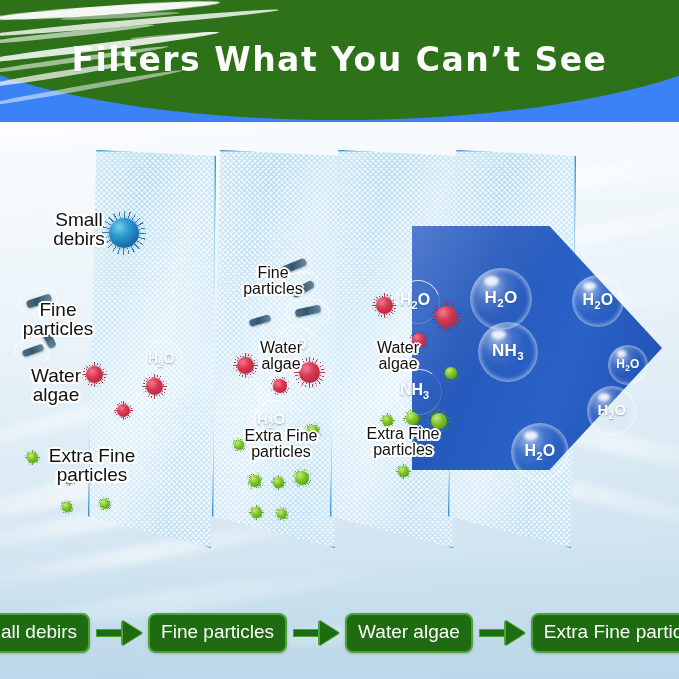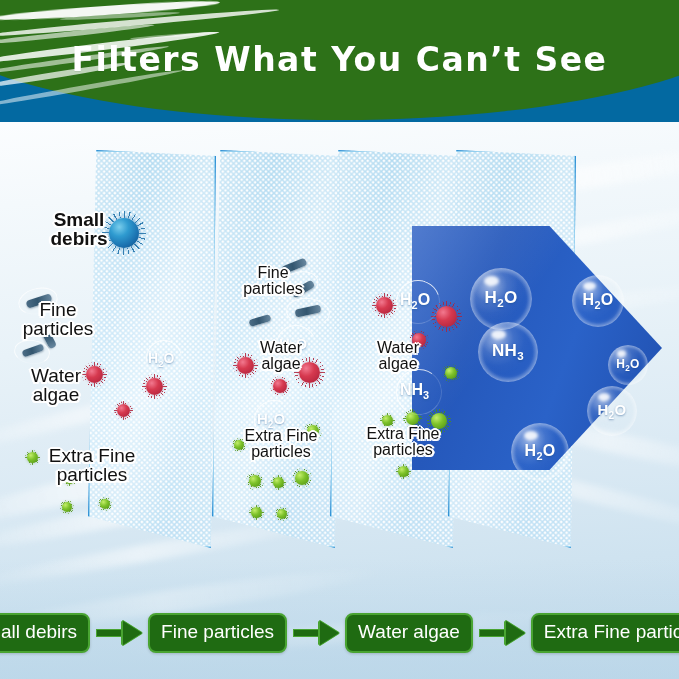--- a/index.html
+++ b/index.html
@@ -41,21 +41,21 @@
   .wave.w10{ left:-30px; top:485px; width:420px; height:22px; transform:rotate(-8deg);  opacity:.5; }
   .wave.w11{ left:120px; top:520px; width:460px; height:18px; transform:rotate(-5deg);  opacity:.4; }
   .shade-dark {
     position:absolute; left:0; bottom:0; width:679px; height:120px;
     background:linear-gradient(180deg, rgba(182,213,232,0) 0%, rgba(178,210,230,.55) 100%);
   }
 
   
   .header-band {
     position:absolute; left:0; top:0; width:679px; height:122px;
-    overflow:hidden; background:#0369a1;
+    overflow:hidden; background:#3b82f6;
   }
   .header-green {
     position:absolute; left:-90px; top:-120px;
     width:860px; height:240px;
     background:#2d7118;
     border-radius:0 0 50% 50% / 0 0 48% 48%;
   }
   .header-title {
     position:absolute; left:0; top:40px; width:679px;
     text-align:center;
@@ -459,21 +459,21 @@
   </div>
 
   <div class="bubble" style="left:608px; top:345px; width:40px; height:40px;">
     <span class="blabel" style="font-size:12px;">H<sub>2</sub>O</span>
   </div>
 
   <div class="bubble" style="left:587px; top:386px; width:50px; height:50px;">
     <span class="blabel" style="font-size:15px;">H<sub>2</sub>O</span>
   </div>
 
-  <div class="callout" style="left:30px; top:210px; width:98px;font-weight:bold;">Small
+  <div class="callout" style="left:30px; top:210px; width:98px;">Small
 debirs</div>
 
   <div class="callout" style="left:5px; top:300px; width:106px;">Fine
 particles</div>
 
   <div class="callout" style="left:8px; top:366px; width:96px;">Water
 algae</div>
 
   <div class="callout" style="left:28px; top:446px; width:128px;">Extra Fine
 particles</div>

